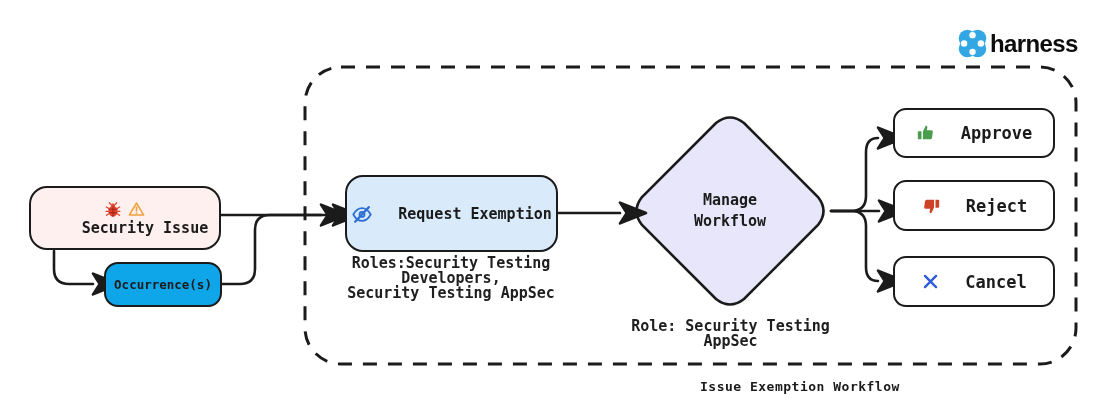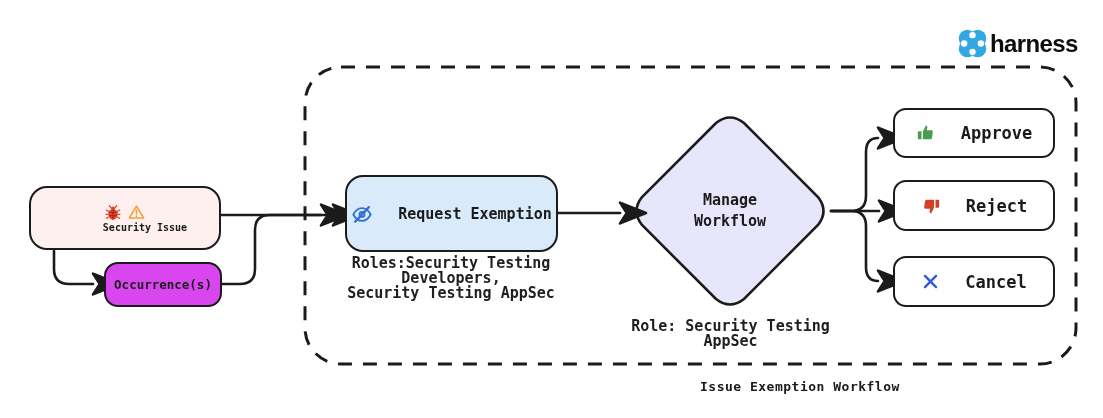--- a/index.html
+++ b/index.html
@@ -5,22 +5,22 @@
   html,body{margin:0;padding:0;background:#fff;}
   .canvas{position:relative;width:1103px;height:418px;background:#ffffff;overflow:hidden;
           font-family:"DejaVu Sans Mono","Liberation Mono",monospace;color:#1b1b1b;}
   svg.layer{position:absolute;left:0;top:0;z-index:1;}
   .node{position:absolute;box-sizing:border-box;border:2.6px solid #1b1b1b;z-index:2;
         display:flex;align-items:center;justify-content:center;background:#fff;}
   .node .row{display:flex;align-items:center;gap:25px;}
   .node-security{left:29px;top:186px;width:192px;height:64px;border-radius:18px;background:#fdf0ee;
                  flex-direction:column;justify-content:center;gap:1px;}
   .node-security .icons{display:flex;align-items:center;gap:7px;height:18px;}
-  .node-security .lbl{font-size:10px;font-weight:600;margin-left:40px;}
-  .node-occurrence{left:104px;top:262px;width:118px;height:45px;border-radius:14px;background:#d946ef;}
+  .node-security .lbl{font-size:15px;font-weight:600;margin-left:40px;}
+  .node-occurrence{left:104px;top:262px;width:118px;height:45px;border-radius:14px;background:#0ea5e9;}
   .node-occurrence .lbl{font-size:12.5px;font-weight:600;}
   .node-request{left:345px;top:175px;width:213px;height:77px;border-radius:18px;background:#d9eafb;}
   .node-request .lbl{font-size:15px;font-weight:600;}
   .node-outcome{left:893px;width:162px;border-radius:13px;background:#ffffff;}
   .node-outcome .lbl{font-size:17px;font-weight:600;}
   .node-approve{top:108px;height:50px;}
   .node-reject{top:180px;height:51px;text-align:center;}
   .node-cancel{top:256px;height:51px;}
   .smalltext{position:absolute;z-index:2;text-align:center;font-size:15px;font-weight:600;
              line-height:15px;color:#1f1f1f;}

